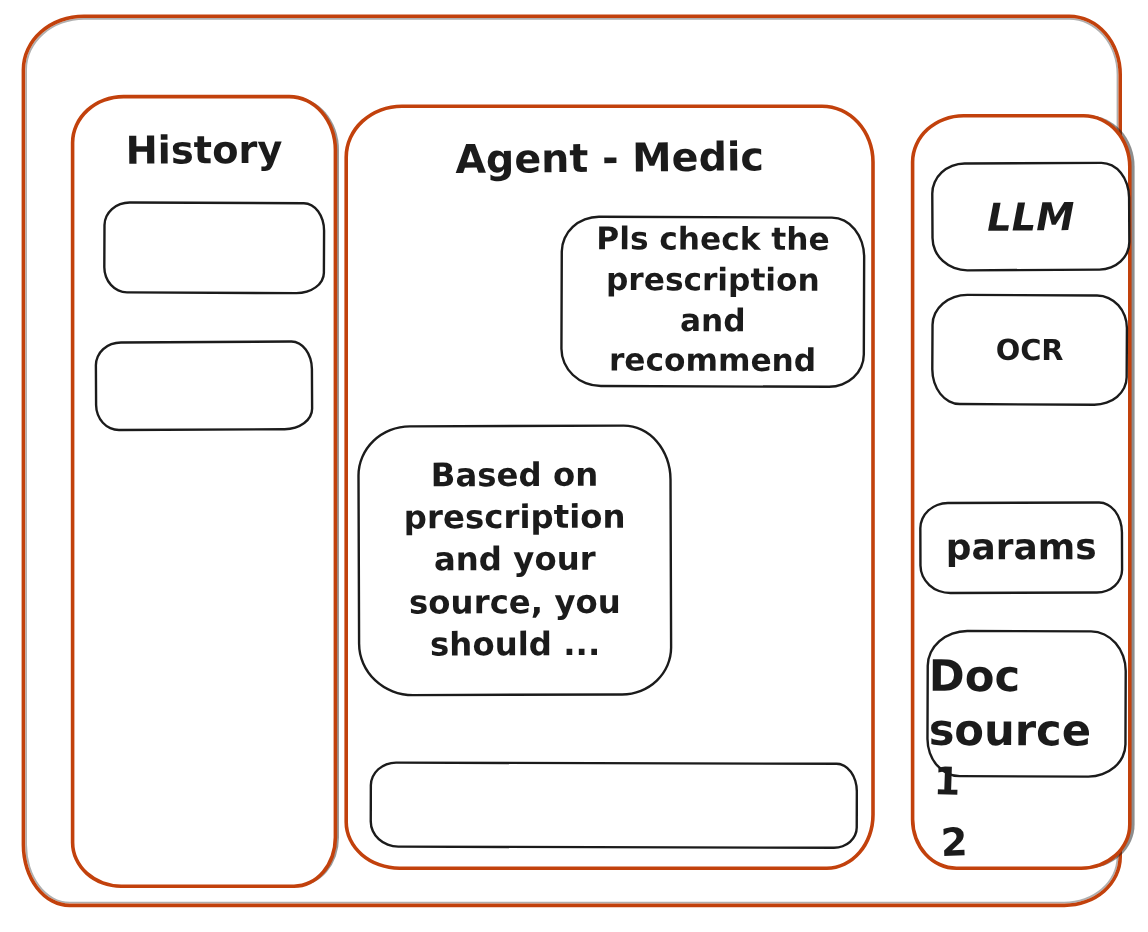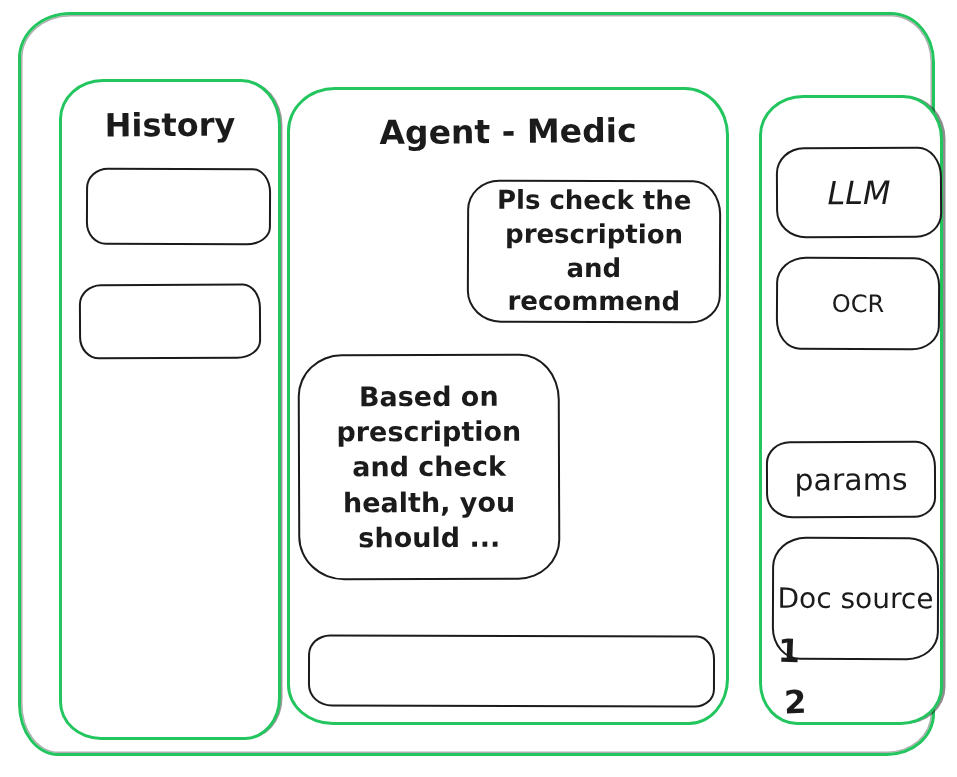--- a/index.html
+++ b/index.html
@@ -11,21 +11,21 @@
     position: relative;
     width: 957px;
     height: 777px;
     background: #ffffff;
     overflow: hidden;
     font-family: "DejaVu Sans", sans-serif;
     color: #1b1b1b;
   }
   
   .sketch {
-    border: 3px solid #22c55e;
+    border: 3px solid #c2410c;
     background: #ffffff;
     box-sizing: border-box;
   }
   .sketch2 {
     border: 2.5px solid #1b1b1b;
     background: #ffffff;
     box-sizing: border-box;
   }
 
   .frame {
@@ -112,50 +112,49 @@
     width: 184px; height: 630px;
     border-radius: 44px 40px 42px 38px / 40px 44px 38px 42px;
     box-shadow: 3.5px 0 0 -1px rgba(27,27,27,0.5);
   }
   .tool-btn {
     position: absolute;
     display: flex;
     align-items: center;
     justify-content: center;
     text-align: left;
-    font-weight: normal;
+    font-weight: bold;
     line-height: 1.25;
-    margin-top: 12px;
   }
   .tool-btn.llm {
     left: 14px; top: 37px;
     width: 166px; height: 91px;
     font-size: 32px;
     font-style: italic;
     border-radius: 28px 24px 26px 30px / 26px 30px 24px 28px;
     transform: rotate(-0.3deg);
   }
   .tool-btn.ocr {
     left: 14px; top: 147px;
     width: 164px; height: 93px;
     font-size: 24px;
     border-radius: 30px 26px 28px 24px / 26px 28px 24px 30px;
     transform: rotate(0.3deg);
   }
   .tool-btn.params {
-    left: 4px; top: 331px;
+    left: 4px; top: 320px;
     width: 170px; height: 77px;
     font-size: 30px;
     border-radius: 24px 20px 22px 26px / 22px 26px 20px 24px;
     transform: rotate(-0.2deg);
   }
   .tool-btn.docsource {
     left: 10px; top: 427px;
     width: 167px; height: 123px;
-    font-size: 28px;
+    font-size: 36px;
     border-radius: 34px 30px 32px 28px / 30px 34px 28px 32px;
     transform: rotate(0.2deg);
   }
   .doc-num {
     position: absolute;
     font-size: 32px;
     font-weight: bold;
     background: transparent;
   }
   .doc-num.num-1 { left: 16px; top: 534px; transform: rotate(2deg); }
@@ -169,21 +168,21 @@
 
     <aside class="sidebar sketch">
       <div class="sidebar-title">History</div>
       <div class="history-item item-1 sketch2"></div>
       <div class="history-item item-2 sketch2"></div>
     </aside>
 
     <main class="chat sketch">
       <div class="chat-title">Agent - Medic</div>
       <div class="bubble user sketch2">Pls check the prescription and recommend</div>
-      <div class="bubble assistant sketch2">Based on prescription and check health, you should ...</div>
+      <div class="bubble assistant sketch2">Based on prescription and your source, you should ...</div>
       <div class="chat-input sketch2"></div>
     </main>
 
     <aside class="tools sketch">
       <div class="tool-btn llm sketch2">LLM</div>
       <div class="tool-btn ocr sketch2">OCR</div>
       <div class="tool-btn params sketch2">params</div>
       <div class="tool-btn docsource sketch2">Doc source</div>
       <div class="doc-num num-1">1</div>
       <div class="doc-num num-2">2</div>

